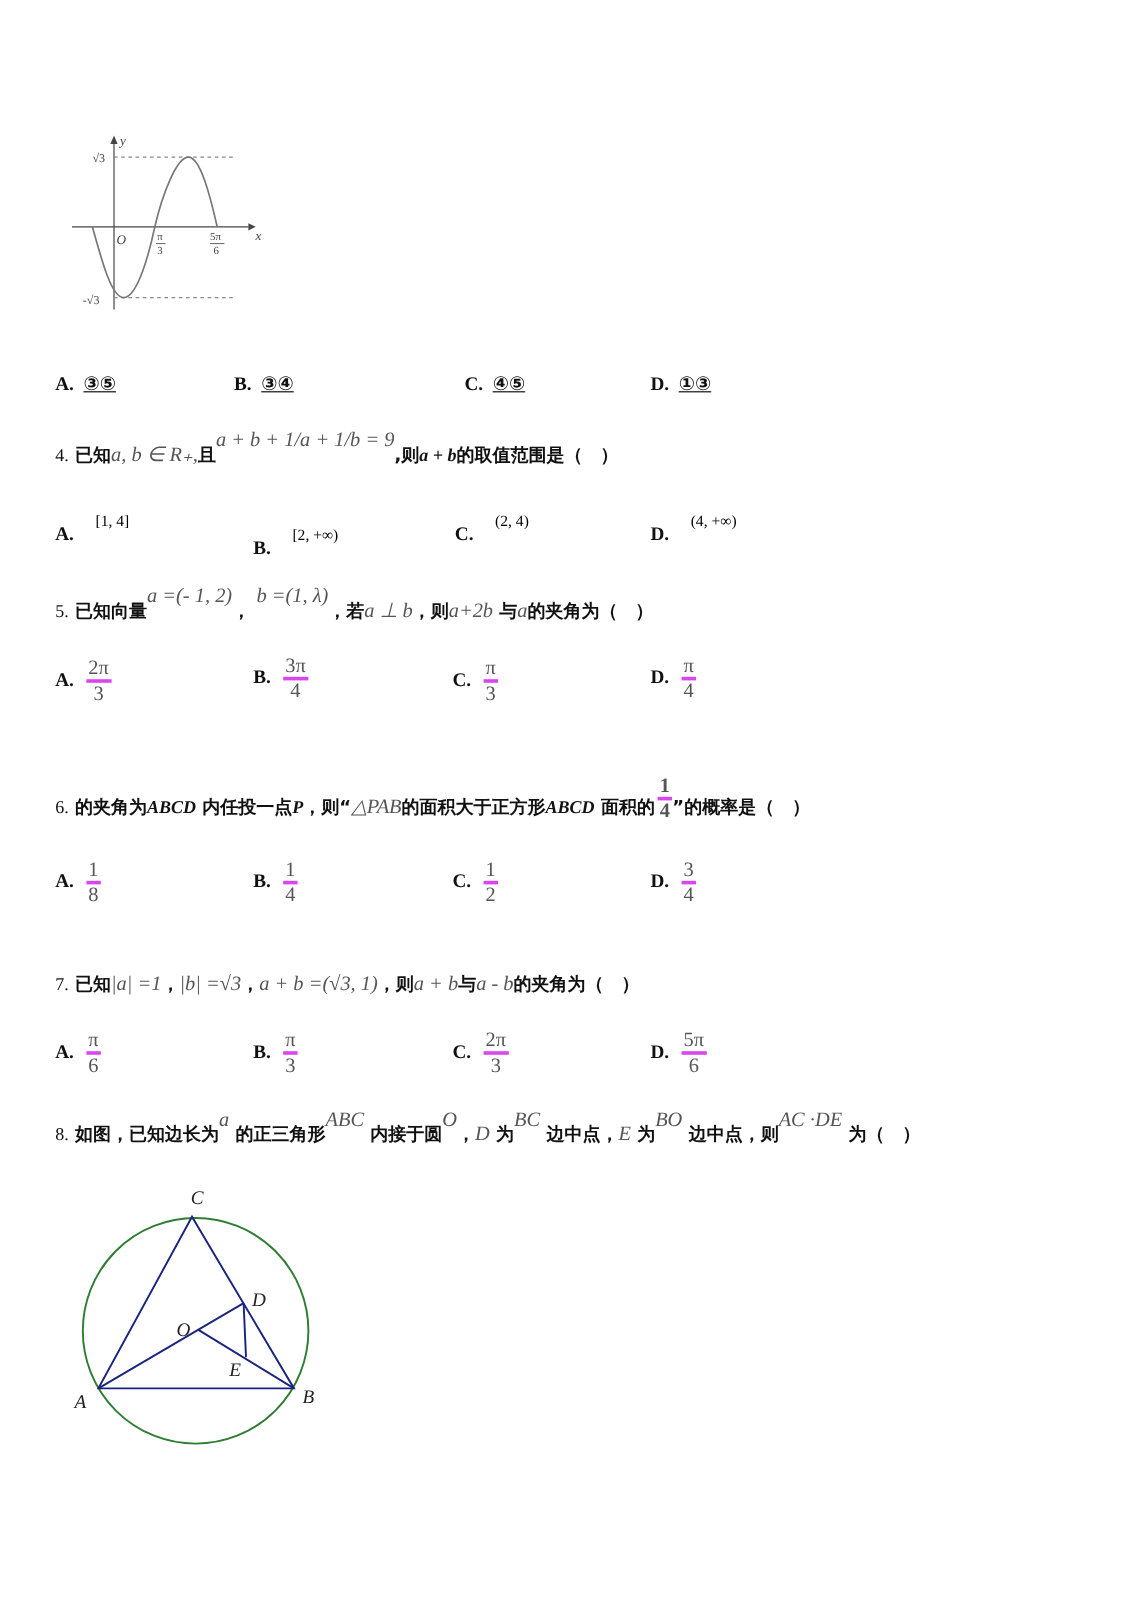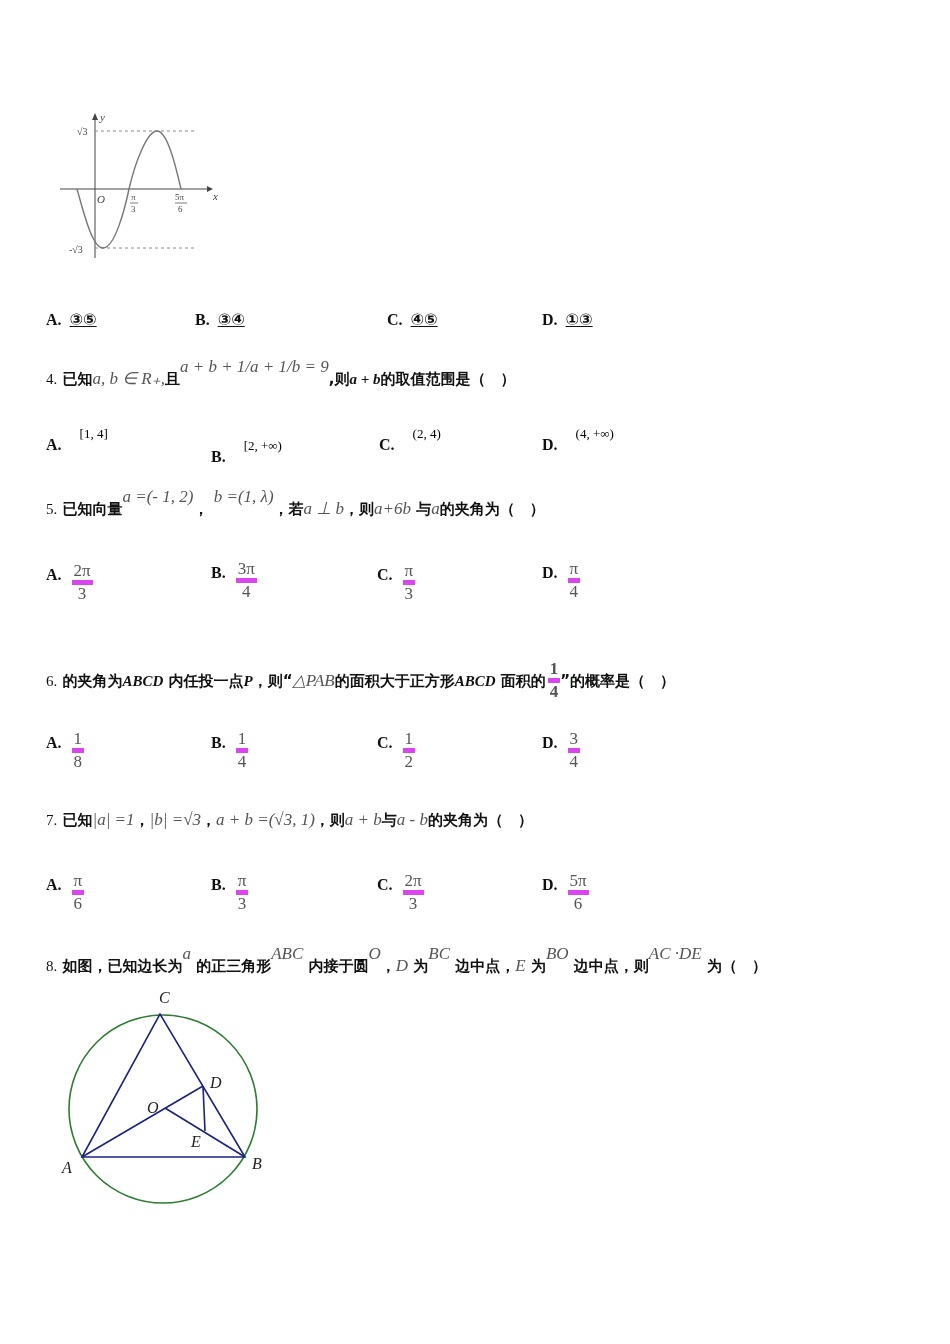--- a/index.html
+++ b/index.html
@@ -9,21 +9,21 @@
   .q { position: absolute; left: 46px; font-size: 15px; font-weight: bold; white-space: nowrap; }
   .qnum { font-family: "Liberation Serif", serif; font-weight: normal; font-size: 15px; }
   .math { font-family: "Liberation Serif", serif; font-style: italic; font-weight: normal; color: #555; font-size: 17px; }
   .bi { font-family: "Liberation Serif", serif; font-style: italic; font-weight: bold; color: #111; }
   .opt { position: absolute; font-size: 15px; white-space: nowrap; }
   .opt .lbl { font-family: "Liberation Serif", serif; font-weight: bold; font-size: 16px; }
   .opt .val { font-family: "Liberation Serif", serif; color: #000000; font-size: 13px; margin-left: 18px; }
   .opt .circ { font-weight: bold; font-size: 16px; margin-left: 8px; text-decoration: underline; }
   .frac { display: inline-block; vertical-align: middle; text-align: center;
           font-family: "Liberation Serif", serif; color: #555; font-size: 17px; line-height: 1.05; margin-left: 10px; }
-  .frac .n { display: block; padding: 0 2px; border-bottom: 5px solid #d946ef; margin-top: 14px; }
+  .frac .n { display: block; padding: 0 2px; border-bottom: 3px solid #d946ef; }
   .frac .d { display: block; padding: 0 2px; }
   .sup { position: relative; top: -12px; }
 </style>
 </head>
 <body>
 
 <svg class="abs" style="left:55px;top:108px" width="170" height="160" viewBox="0 0 170 160">
   <line x1="5" y1="81" x2="152" y2="81" stroke="#444" stroke-width="1"></line>
   <polygon points="152,78 158,81 152,84" fill="#444"></polygon>
   <line x1="40" y1="150" x2="40" y2="12" stroke="#444" stroke-width="1"></line>
@@ -53,21 +53,21 @@
   <span class="qnum">4.</span>
   <span>已知</span><span class="math">a, b ∈ R₊,</span><span>且</span><span class="math sup">a + b + 1/a + 1/b = 9</span><span>,则</span><span class="bi">a + b</span><span>的取值范围是（　）</span>
 </div>
 <div class="opt" style="left:46px;top:436px"><span class="lbl">A.</span><span class="val sup">[1, 4]</span></div>
 <div class="opt" style="left:211px;top:448px"><span class="lbl">B.</span><span class="val sup">[2, +∞)</span></div>
 <div class="opt" style="left:379px;top:436px"><span class="lbl">C.</span><span class="val sup">(2, 4)</span></div>
 <div class="opt" style="left:542px;top:436px"><span class="lbl">D.</span><span class="val sup">(4, +∞)</span></div>
 
 <div class="q" style="top:498px">
   <span class="qnum">5.</span>
-  <span>已知向量</span><span class="math sup">a =(- 1, 2)</span>， <span class="math sup">b =(1, λ)</span><span>，若</span><span class="math">a ⊥ b</span><span>，则</span><span class="math">a+6b</span> <span>与</span><span class="math">a</span><span>的夹角为（　）</span>
+  <span>已知向量</span><span class="math sup">a =(- 1, 2)</span>， <span class="math sup">b =(1, λ)</span><span>，若</span><span class="math">a ⊥ b</span><span>，则</span><span class="math">a+2b</span> <span>与</span><span class="math">a</span><span>的夹角为（　）</span>
 </div>
 <div class="opt" style="left:46px;top:548px"><span class="lbl">A.</span><span class="frac"><span class="n">2π</span><span class="d">3</span></span></div>
 <div class="opt" style="left:211px;top:546px"><span class="lbl">B.</span><span class="frac"><span class="n">3π</span><span class="d">4</span></span></div>
 <div class="opt" style="left:377px;top:548px"><span class="lbl">C.</span><span class="frac"><span class="n">π</span><span class="d">3</span></span></div>
 <div class="opt" style="left:542px;top:546px"><span class="lbl">D.</span><span class="frac"><span class="n">π</span><span class="d">4</span></span></div>
 
 <div class="q" style="top:654px">
   <span class="qnum">6.</span>
   <span>的夹角为</span><span class="bi">ABCD</span> <span>内任投一点</span><span class="bi">P</span><span>，则“</span><span class="math">△PAB</span><span>的面积大于正方形</span><span class="bi">ABCD</span> <span>面积的</span><span class="frac" style="margin-left:2px;position:relative;top:-8px"><span class="n">1</span><span class="d">4</span></span><span>”的概率是（　）</span>
 </div>
@@ -78,21 +78,21 @@
 
 <div class="q" style="top:810px">
   <span class="qnum">7.</span>
   <span>已知</span><span class="math">|a| =1</span><span>，</span><span class="math">|b| =√3</span><span>，</span><span class="math">a + b =(√3, 1)</span><span>，则</span><span class="math">a + b</span><span>与</span><span class="math">a - b</span><span>的夹角为（　）</span>
 </div>
 <div class="opt" style="left:46px;top:858px"><span class="lbl">A.</span><span class="frac"><span class="n">π</span><span class="d">6</span></span></div>
 <div class="opt" style="left:211px;top:858px"><span class="lbl">B.</span><span class="frac"><span class="n">π</span><span class="d">3</span></span></div>
 <div class="opt" style="left:377px;top:858px"><span class="lbl">C.</span><span class="frac"><span class="n">2π</span><span class="d">3</span></span></div>
 <div class="opt" style="left:542px;top:858px"><span class="lbl">D.</span><span class="frac"><span class="n">5π</span><span class="d">6</span></span></div>
 
-<div class="q" style="top:956px">
+<div class="q" style="top:935px">
   <span class="qnum">8.</span>
   <span>如图，已知边长为</span><span class="math sup">a</span> <span>的正三角形</span><span class="math sup">ABC</span> <span>内接于圆</span><span class="math sup">O</span><span>，</span><span class="math">D</span> <span>为</span><span class="math sup">BC</span> <span>边中点，</span><span class="math">E</span> <span>为</span><span class="math sup">BO</span> <span>边中点，则</span><span class="math sup">AC ·DE</span> <span>为（　）</span>
 </div>
 
 <svg class="abs" style="left:55px;top:985px" width="230" height="225" viewBox="0 0 230 225">
   <circle cx="108" cy="124" r="94" fill="none" stroke="#2e7d32" stroke-width="1.6"></circle>
   <polygon points="27,172 190,172 105,29" fill="none" stroke="#1a237e" stroke-width="1.6"></polygon>
   <line x1="27" y1="172" x2="148" y2="101" stroke="#1a237e" stroke-width="1.6"></line>
   <line x1="110" y1="123" x2="190" y2="172" stroke="#1a237e" stroke-width="1.6"></line>
   <line x1="148" y1="101" x2="150" y2="146" stroke="#1a237e" stroke-width="1.6"></line>

